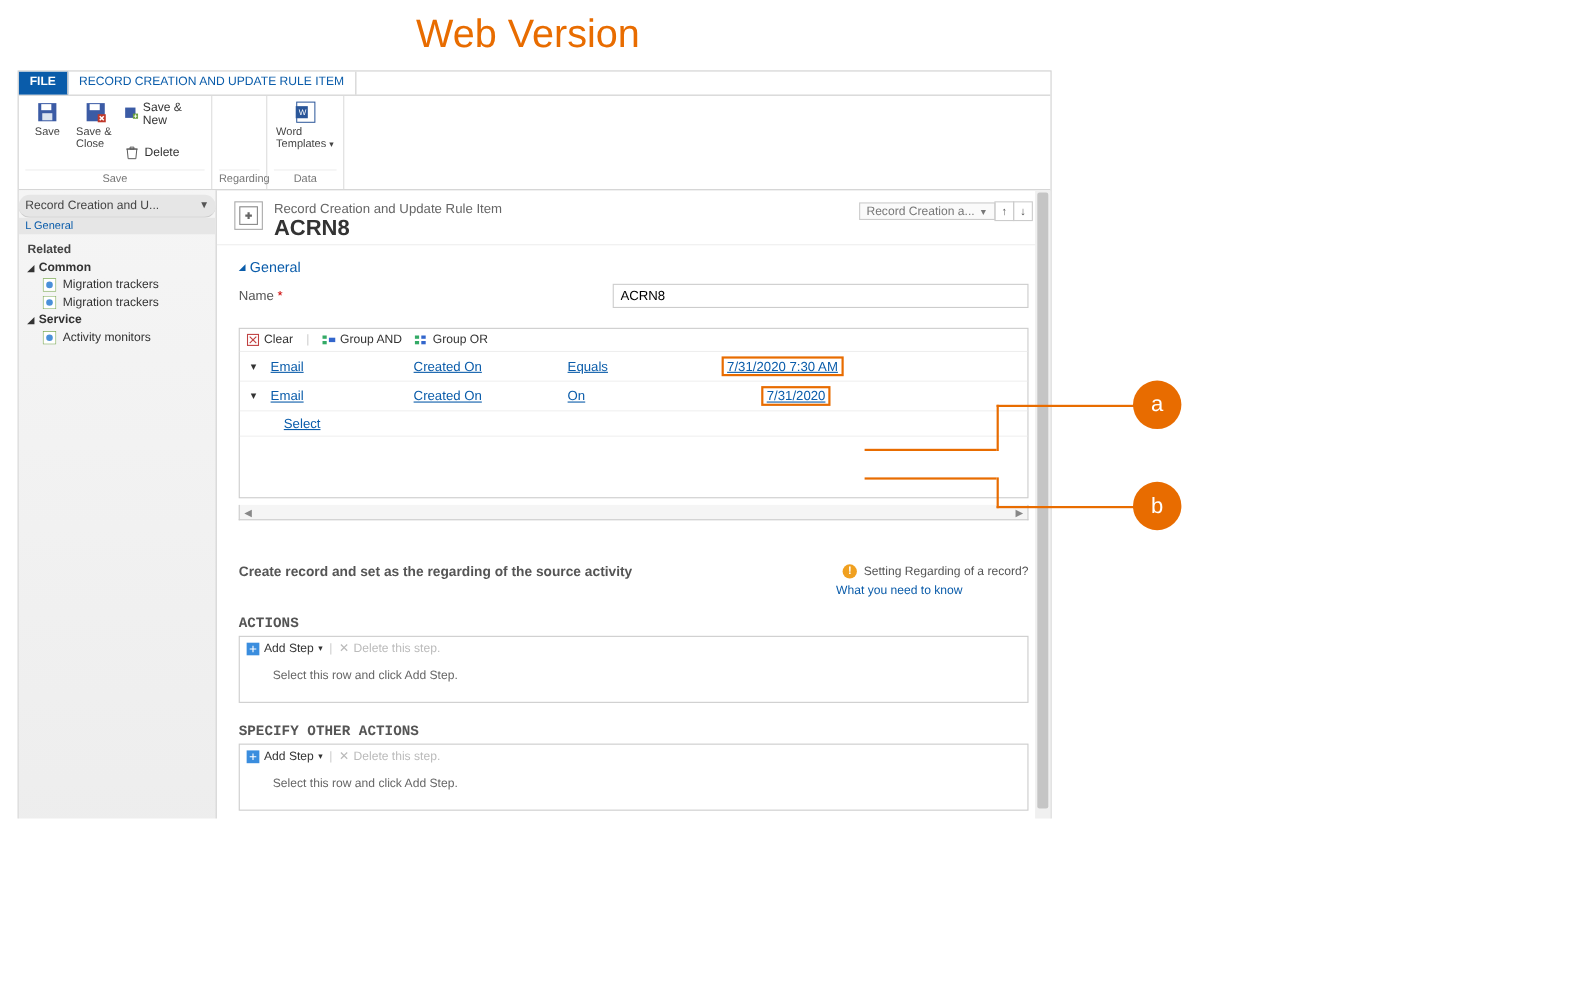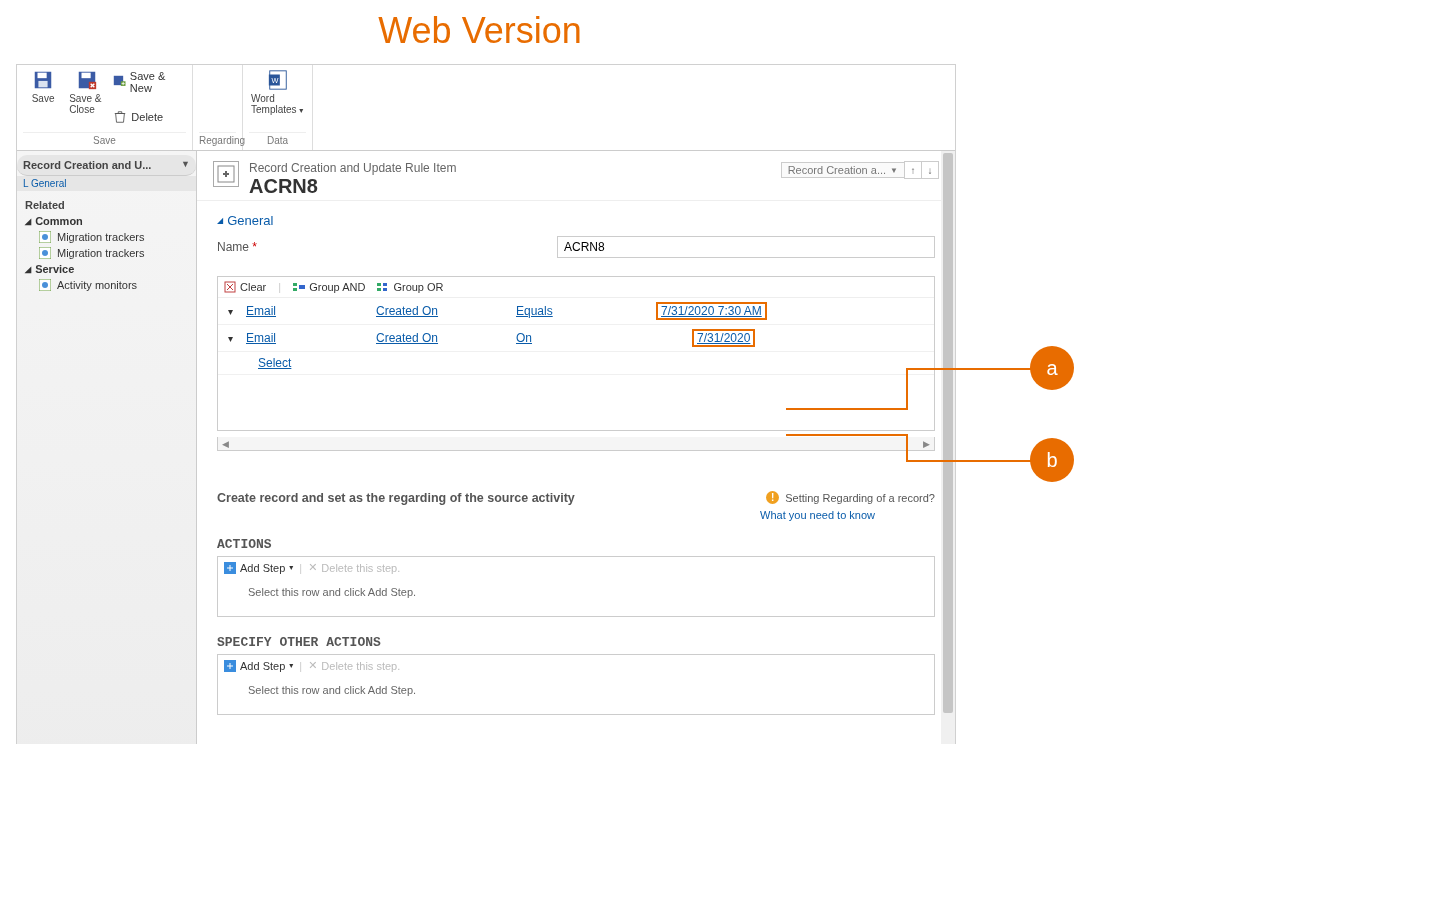--- a/index.html
+++ b/index.html
@@ -13,21 +13,21 @@
   .ribbon { display:flex; border-bottom:1px solid #ccc; height:86px; }
   .ribbon-group { display:flex; flex-direction:column; justify-content:space-between; border-right:1px solid #ddd; padding:2px 6px; }
   .ribbon-group .row { display:flex; gap:4px; }
   .big-btn { display:flex; flex-direction:column; align-items:center; width:44px; padding:2px; cursor:pointer; font-size:10px; color:#444; }
   .big-btn .ico { width:22px; height:22px; margin-bottom:2px; }
   .small-btn { display:flex; align-items:center; gap:4px; font-size:11px; color:#333; cursor:pointer; padding:1px 2px;}
   .small-btn .ico {width:14px;height:14px;}
   .ribbon-group .grp-label { font-size:10px; color:#777; text-align:center; padding:2px 0; border-top:1px solid #eee; }
   .body { display:flex; height:calc(100% - 108px); }
   .sidebar { width:180px; background:linear-gradient(#f5f5f5,#ececec); border-right:1px solid #ccc; padding:4px 0; font-size:11px;}
-  .sidebar .hdr { background:#e6e6e6; padding:4px 6px; font-weight:bold; color:#444; border-bottom:1px solid #ccc; position:relative;border-radius:10px;}
+  .sidebar .hdr { background:#e6e6e6; padding:4px 6px; font-weight:normal; color:#444; border-bottom:1px solid #ccc; position:relative;border-radius:10px;}
   .sidebar .hdr .dd { position:absolute; right:6px; top:4px; font-size:9px; color:#555;}
   .sidebar .navlink { padding:2px 10px; color:#0a5caa; cursor:pointer;}
   .sidebar .sect { padding:8px 8px 2px; font-weight:bold; color:#444;}
   .sidebar .group { padding:2px 8px; font-weight:bold; color:#333; display:flex; align-items:center; gap:4px;}
   .sidebar .item { padding:2px 8px 2px 22px; color:#333; display:flex; align-items:center; gap:6px; cursor:pointer;}
   .sidebar .item .ico {width:12px;height:12px;}
   .main { flex:1; position:relative; overflow:hidden; }
   .main-hdr { display:flex; align-items:flex-start; padding:10px 16px 2px; gap:10px; border-bottom:1px solid #eee;}
   .doc-ico {width:26px;height:26px; border:1px solid #aaa; display:flex;align-items:center;justify-content:center;color:#666;}
   .main-hdr .titles { flex:1;}
@@ -76,20 +76,24 @@
   svg {display:block;}
 </style>
 </head>
 <body>
 
 <div class="page">
   <div class="title-banner">Web Version</div>
 
   <div class="app">
 
+    <div class="tabbar">
+      <div class="tab file">FILE</div>
+      <div class="tab">RECORD CREATION AND UPDATE RULE ITEM</div>
+    </div>
 
     <div class="ribbon">
       <div class="ribbon-group" style="width:176px;">
         <div class="row">
           <div class="big-btn">
             <span class="ico">
               <svg viewBox="0 0 24 24">
                   <rect x="3" y="3" width="18" height="18" fill="#3b5ba5"></rect>
                   <rect x="6" y="4" width="10" height="6" fill="#fff"></rect>
                   <rect x="7" y="13" width="10" height="7" fill="#dbe3f0"></rect>

